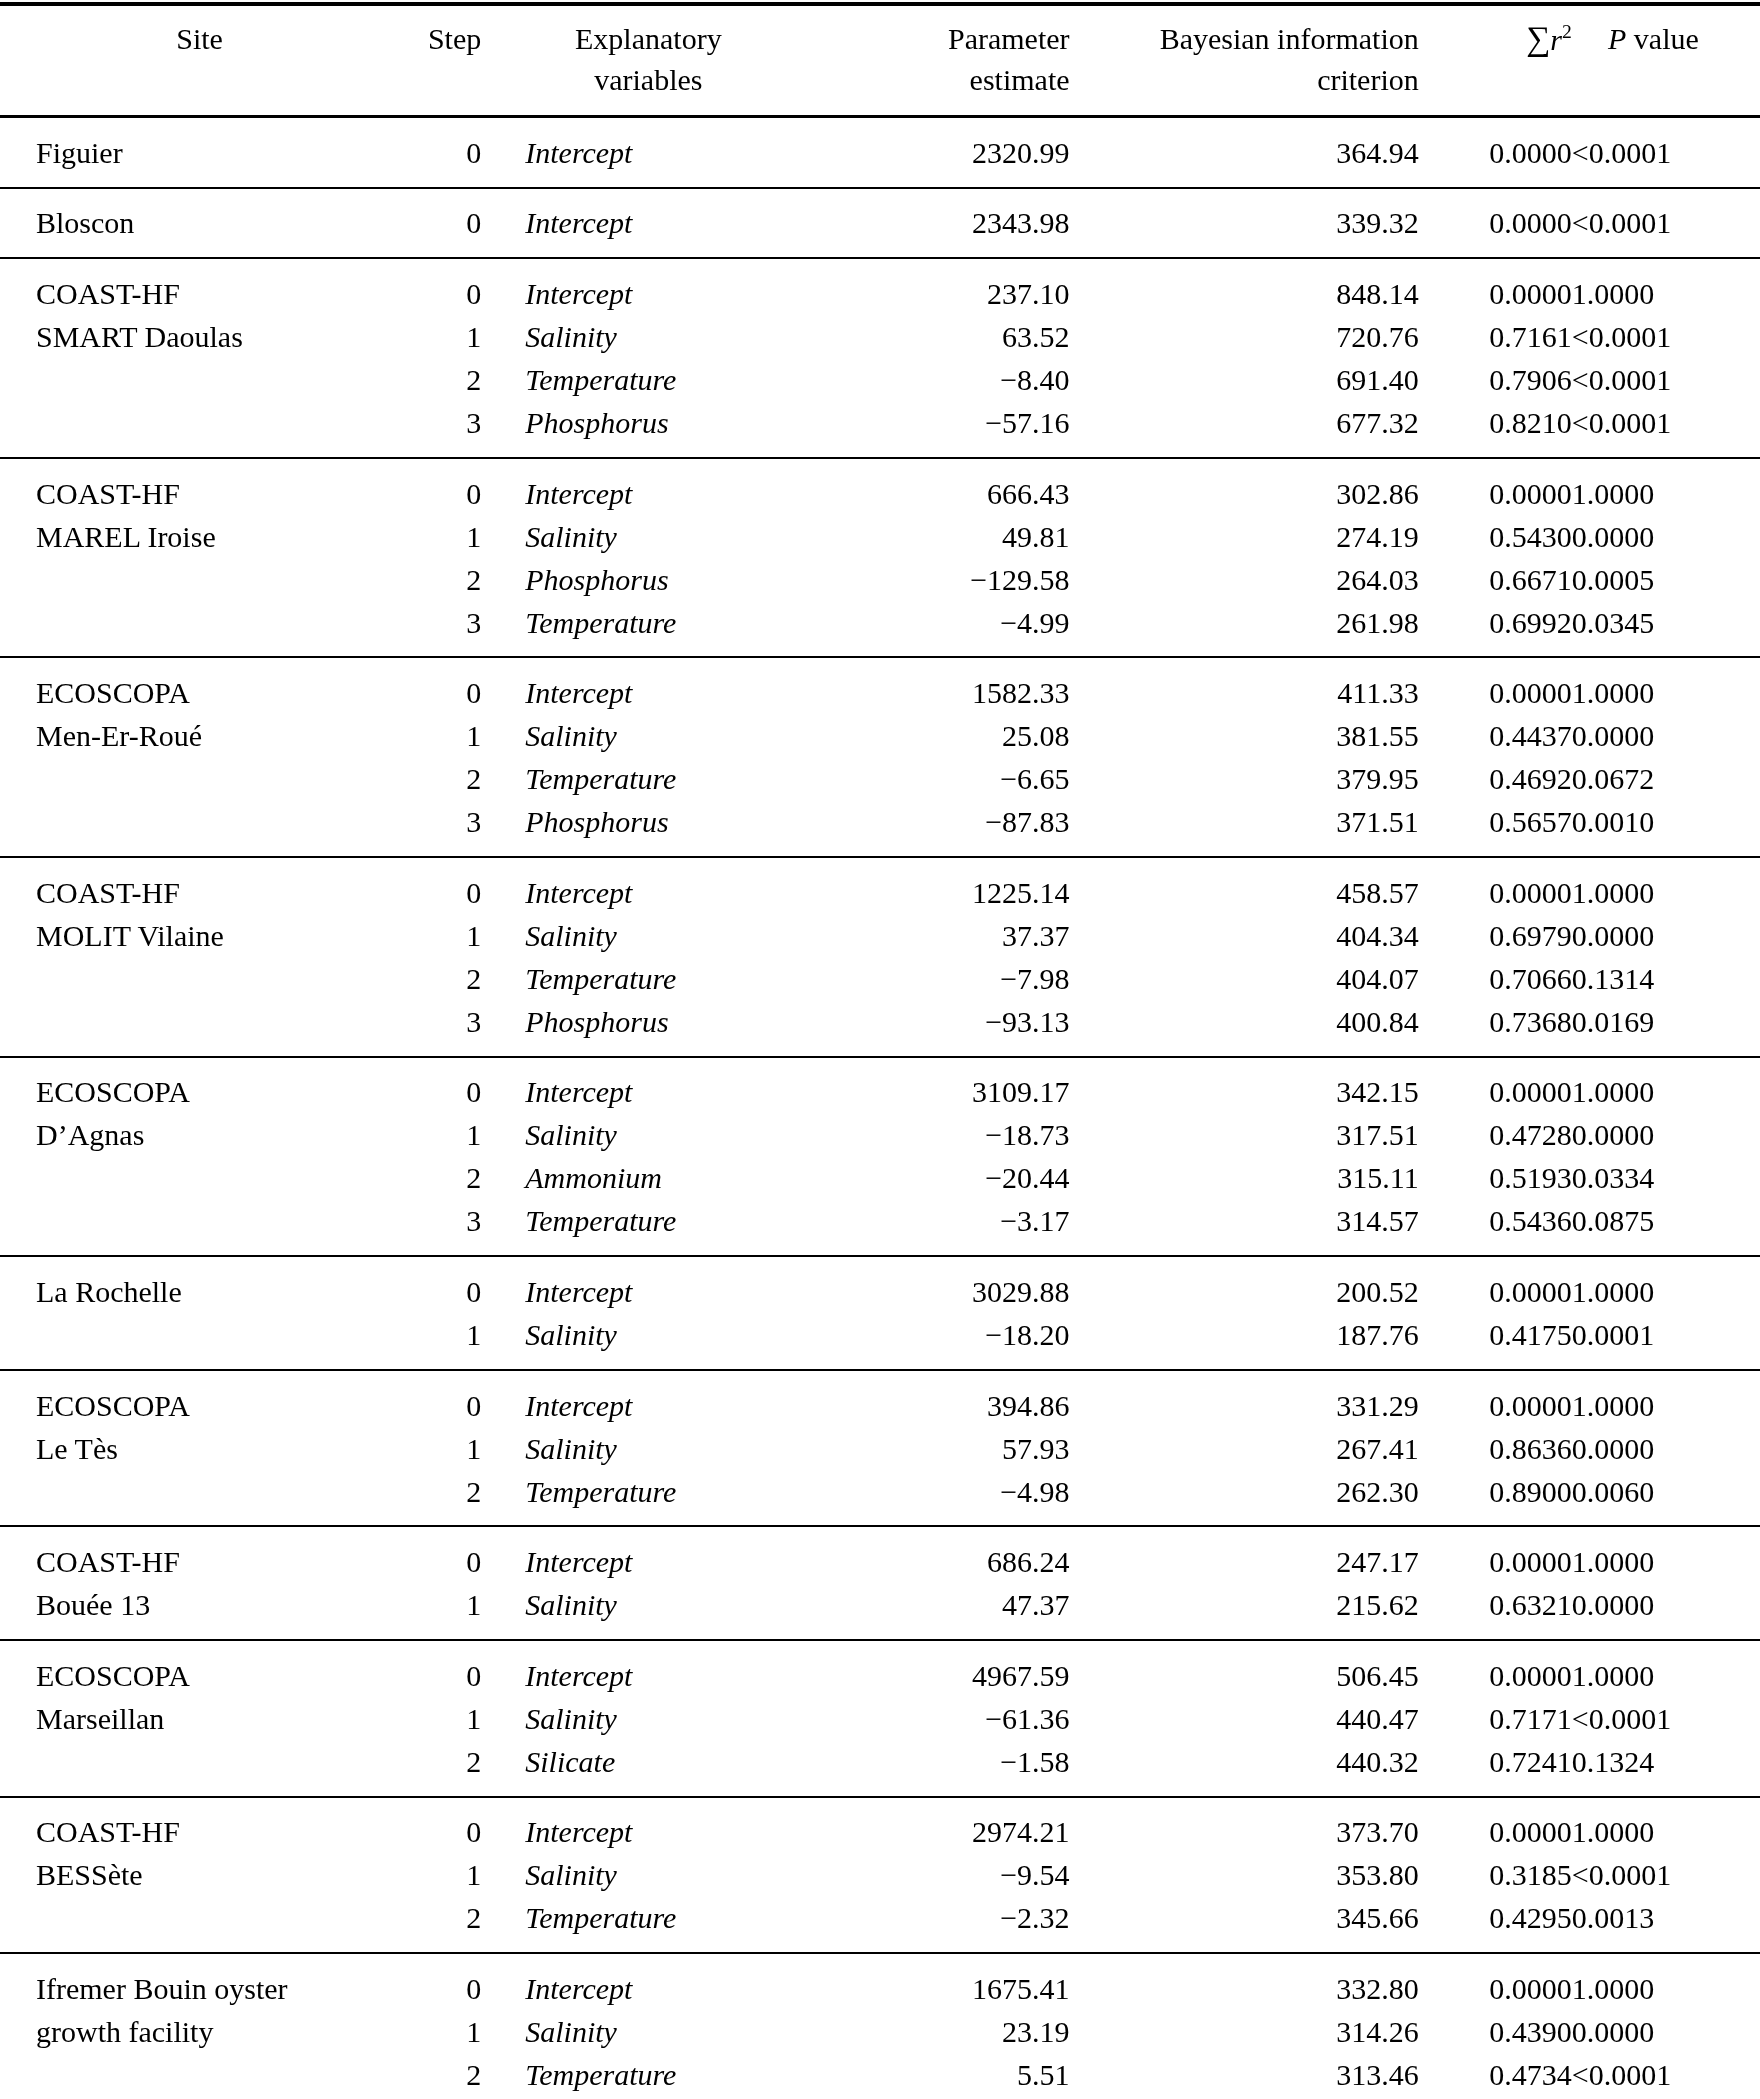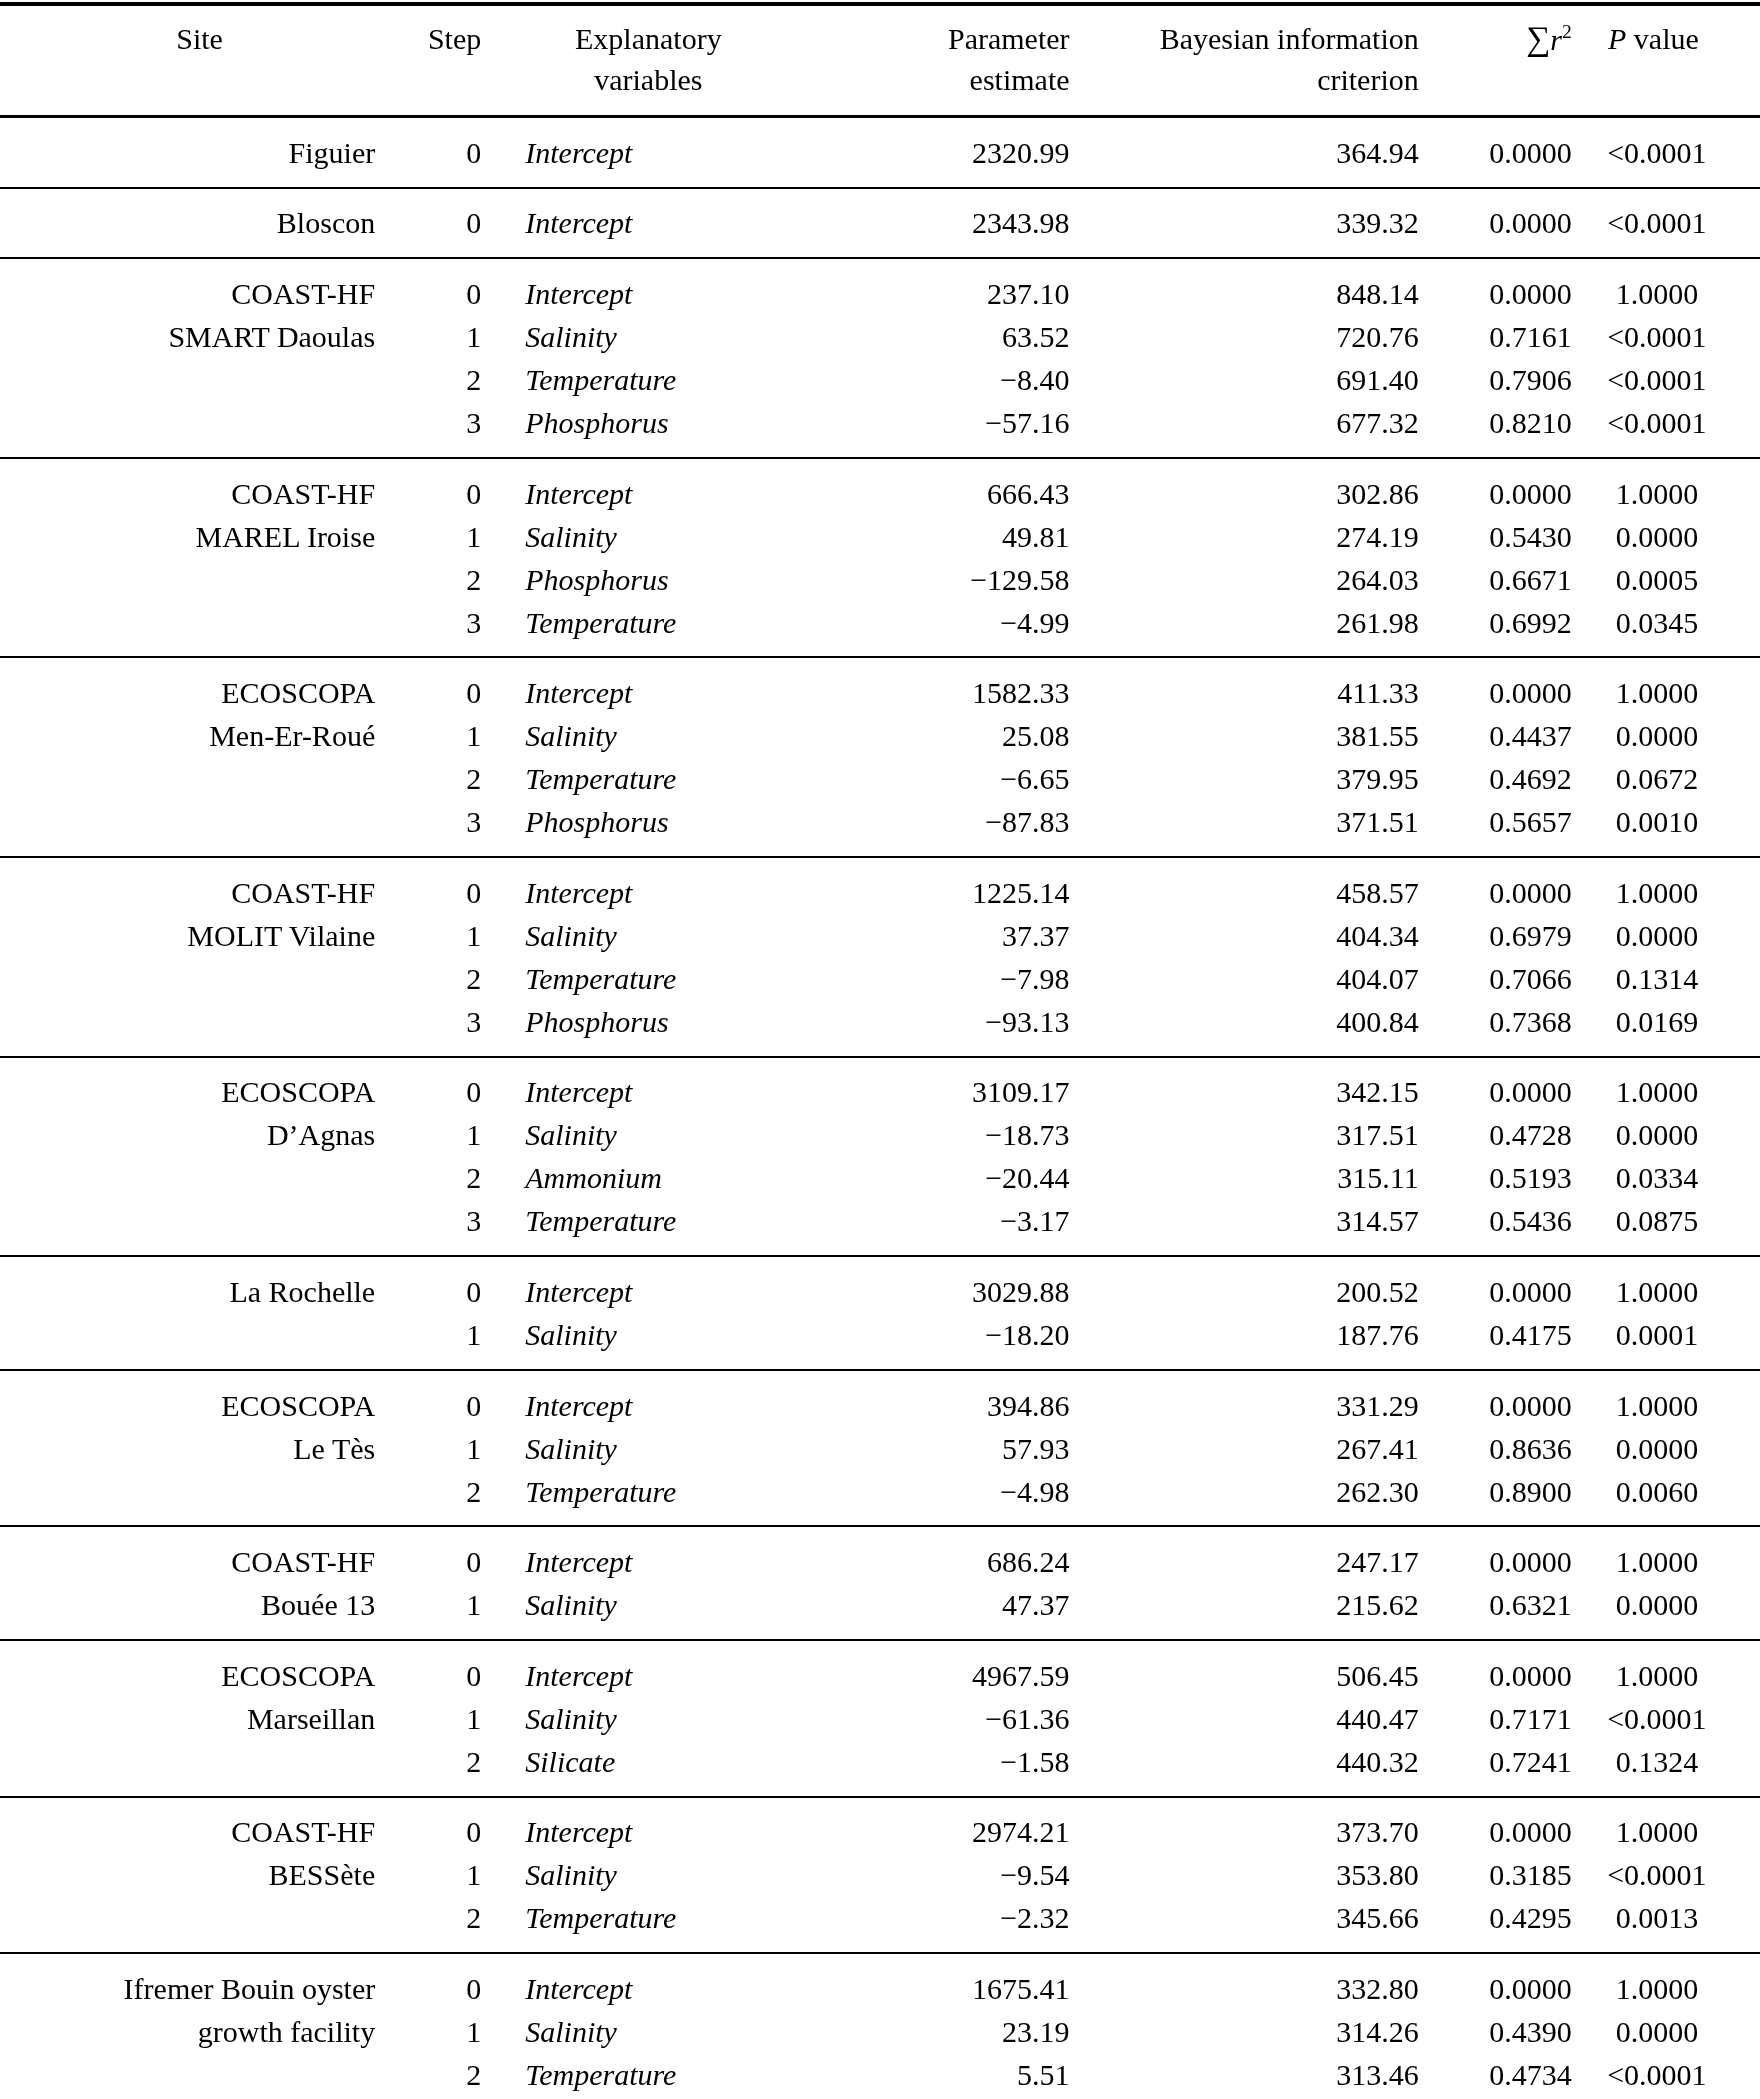--- a/index.html
+++ b/index.html
@@ -47,23 +47,23 @@
   }
   thead {
     border-bottom: 3.4px solid #000;
   }
   tbody + tbody {
     border-top: 2.6px solid #000;
   }
   tbody tr:first-child td { padding-top: 12.8px; }
   tbody tr:last-child  td { padding-bottom: 12.8px; }
   .ar { text-align: right; }
-  .site-cell  { padding-left: 36px; text-align: right; }
+  .site-cell  { padding-left: 36px; text-align: left; }
   .var-cell   { padding-left: 44px; text-align: left; font-style: italic; }
-  .pval-cell  { padding-right: 19px; text-align: center; }
+  .pval-cell  { padding-right: 19px; text-align: left; }
   th.site-h   { padding-left: 24px; text-align: center; }
   th.var-h    { padding-left: 44px; text-align: center; }
   th.pval-h   { padding-right: 26px; text-align: center; }
 
   .sigma { font-size: 34px; }
   .rital { font-style: italic; }
   sup.exp { font-size: 19.6px; line-height: 0; vertical-align: 12px; }
   .pital { font-style: italic; }
 </style>
 </head>

